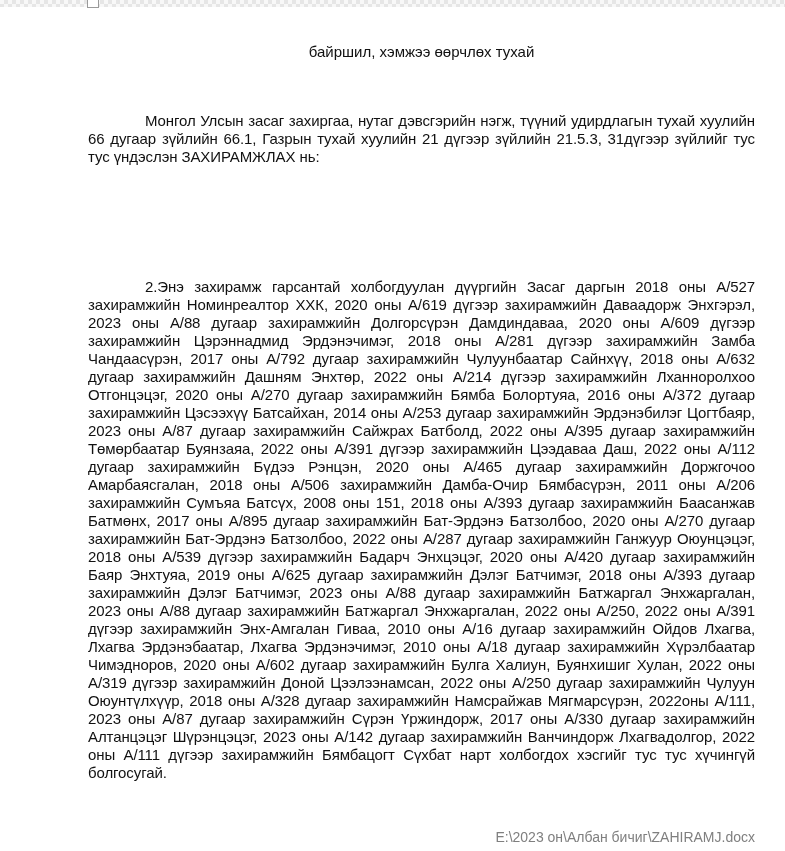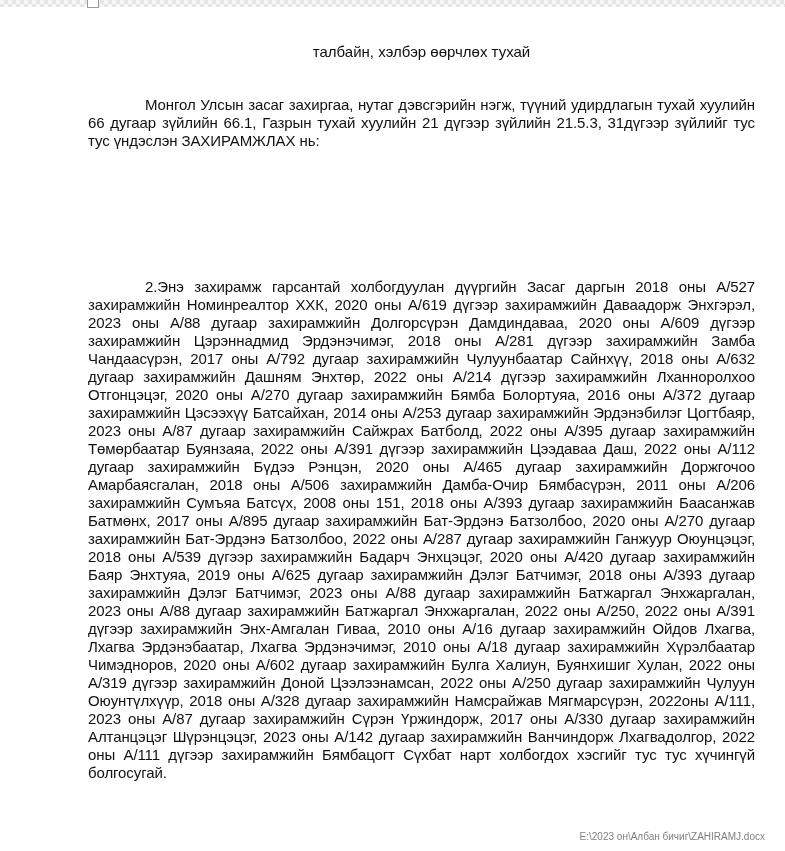--- a/index.html
+++ b/index.html
@@ -54,43 +54,43 @@
     position: absolute;
     left: 88px;
     width: 667px;
     margin: 0;
     text-align: justify;
     text-indent: 57px;
     font-size: 15px;
     line-height: 18px;
     letter-spacing: -0.1px;
   }
-  .p1 { top: 96px; }
+  .p1 { top: 112px; }
   .p2 { top: 187px; }
   .p3 { top: 278px; }
   .footer {
     position: absolute;
-    right: 20px;
+    right: 30px;
     top: 830px;
-    font-size: 10px;
+    font-size: 14px;
     line-height: 14px;
     color: var(--footer-color, #7f7f7f);
   }
 </style>
 </head>
 <body>
 
 <div class="page">
 
   <div class="top-strip">
     <div class="fragment-box"></div>
   </div>
 
   <div class="title">
-    <div>талбайн, хэлбэр өөрчлөх тухай</div>
+    <div>байршил, хэмжээ өөрчлөх тухай</div>
   </div>
 
   <p class="para p1">Монгол Улсын засаг захиргаа, нутаг дэвсгэрийн нэгж, түүний удирдлагын тухай хуулийн 66 дугаар зүйлийн 66.1, Газрын тухай хуулийн 21 дүгээр зүйлийн 21.5.3, 31дүгээр зүйлийг тус тус үндэслэн ЗАХИРАМЖЛАХ нь:</p>
 
 
   <p class="para p3">2.Энэ захирамж гарсантай холбогдуулан дүүргийн Засаг даргын 2018 оны А/527 захирамжийн Номинреалтор ХХК, 2020 оны А/619 дүгээр захирамжийн Даваадорж Энхгэрэл, 2023 оны А/88 дугаар захирамжийн Долгорсүрэн Дамдиндаваа, 2020 оны А/609 дүгээр захирамжийн Цэрэннадмид Эрдэнэчимэг, 2018 оны А/281 дүгээр захирамжийн Замба Чандаасүрэн, 2017 оны А/792 дугаар захирамжийн Чулуунбаатар Сайнхүү, 2018 оны А/632 дугаар захирамжийн Дашням Энхтөр, 2022 оны А/214 дүгээр захирамжийн Лханноролхоо Отгонцэцэг, 2020 оны А/270 дугаар захирамжийн Бямба Болортуяа, 2016 оны А/372 дугаар захирамжийн Цэсээхүү Батсайхан, 2014 оны А/253 дугаар захирамжийн Эрдэнэбилэг Цогтбаяр, 2023 оны А/87 дугаар захирамжийн Сайжрах Батболд, 2022 оны А/395 дугаар захирамжийн Төмөрбаатар Буянзаяа, 2022 оны А/391 дүгээр захирамжийн Цээдаваа Даш, 2022 оны А/112 дугаар захирамжийн Бүдээ Рэнцэн, 2020 оны А/465 дугаар захирамжийн Доржгочоо Амарбаясгалан, 2018 оны А/506 захирамжийн Дамба-Очир Бямбасүрэн, 2011 оны А/206 захирамжийн Сумъяа Батсүх, 2008 оны 151, 2018 оны А/393 дугаар захирамжийн Баасанжав Батмөнх, 2017 оны А/895 дугаар захирамжийн Бат-Эрдэнэ Батзолбоо, 2020 оны А/270 дугаар захирамжийн Бат-Эрдэнэ Батзолбоо, 2022 оны А/287 дугаар захирамжийн Ганжуур Оюунцэцэг, 2018 оны А/539 дүгээр захирамжийн Бадарч Энхцэцэг, 2020 оны А/420 дугаар захирамжийн Баяр Энхтуяа, 2019 оны А/625 дугаар захирамжийн Дэлэг Батчимэг, 2018 оны А/393 дугаар захирамжийн Дэлэг Батчимэг, 2023 оны А/88 дугаар захирамжийн Батжаргал Энхжаргалан, 2023 оны А/88 дугаар захирамжийн Батжаргал Энхжаргалан, 2022 оны А/250, 2022 оны А/391 дүгээр захирамжийн Энх-Амгалан Гиваа, 2010 оны А/16 дугаар захирамжийн Ойдов Лхагва, Лхагва Эрдэнэбаатар, Лхагва Эрдэнэчимэг, 2010 оны А/18 дугаар захирамжийн Хүрэлбаатар Чимэдноров, 2020 оны А/602 дугаар захирамжийн Булга Халиун, Буянхишиг Хулан, 2022 оны А/319 дүгээр захирамжийн Доной Цээлээнамсан, 2022 оны А/250 дугаар захирамжийн Чулуун Оюунтүлхүүр, 2018 оны А/328 дугаар захирамжийн Намсрайжав Мягмарсүрэн, 2022оны А/111, 2023 оны А/87 дугаар захирамжийн Сүрэн Үржиндорж, 2017 оны А/330 дугаар захирамжийн Алтанцэцэг Шүрэнцэцэг, 2023 оны А/142 дугаар захирамжийн Ванчиндорж Лхагвадолгор, 2022 оны А/111 дүгээр захирамжийн Бямбацогт Сүхбат нарт холбогдох хэсгийг тус тус хүчингүй болгосугай.</p>
 
   <div class="footer">E:\2023 он\Албан бичиг\ZAHIRAMJ.docx</div>
 
 </div>

